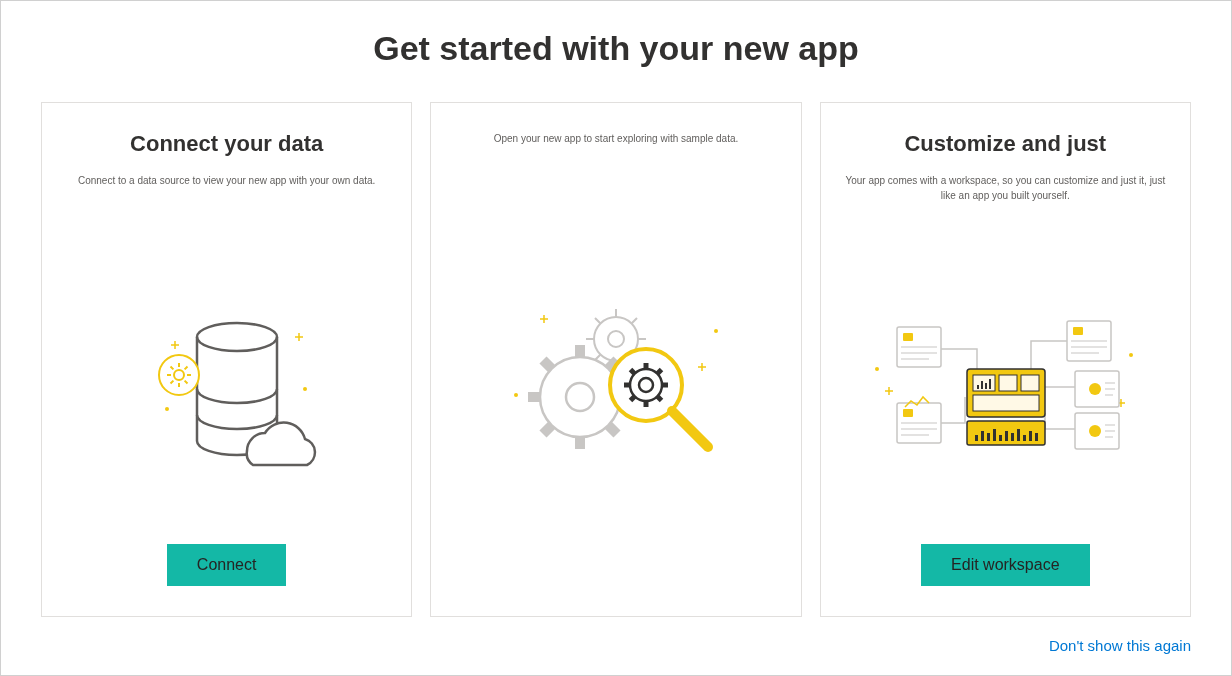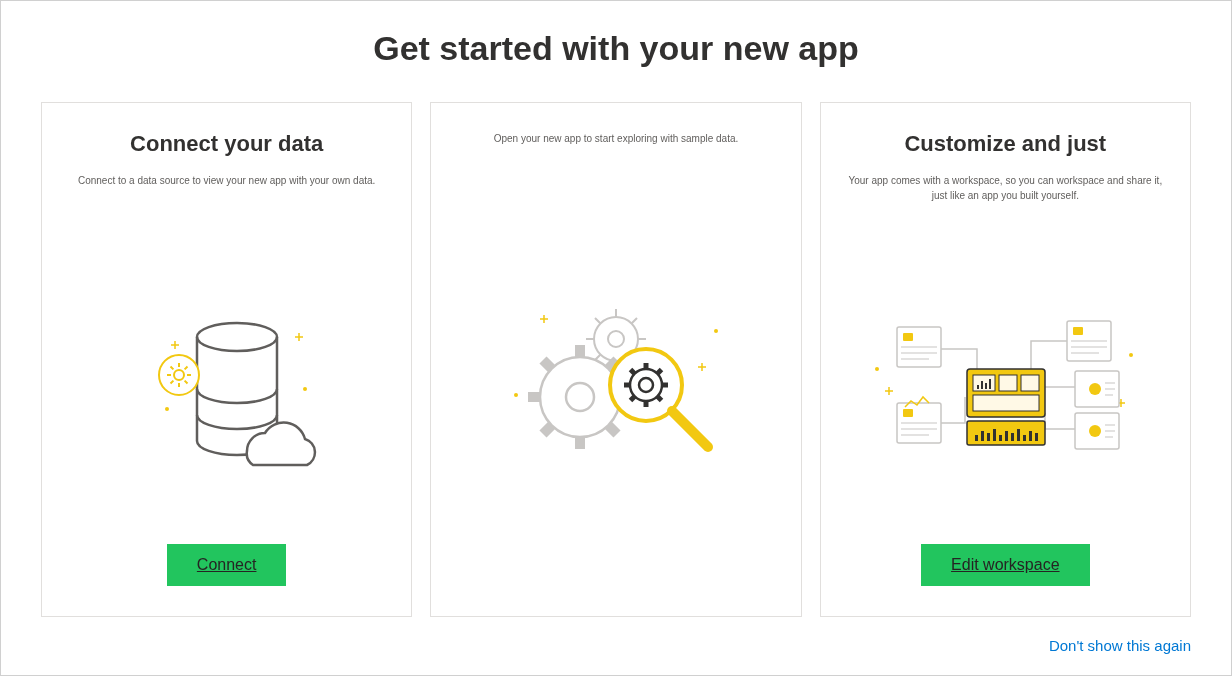--- a/index.html
+++ b/index.html
@@ -65,29 +65,28 @@
     }
     .card-illustration {
       flex: 1;
       display: flex;
       align-items: center;
       justify-content: center;
       margin-bottom: 18px;
       width: 100%;
     }
     .btn {
-      background: #22c55e;
+      background: #14b8a6;
       color: #252423;
       border: none;
       font-size: 16px;
       font-weight: 400;
       padding: 12px 30px;
       cursor: pointer;
       font-family: inherit;
-      text-decoration: underline;
     }
     .footer {
       text-align: right;
       margin-top: 20px;
     }
     .dont-show {
       color: #0078d4;
       font-size: 15px;
       text-decoration: none;
       cursor: pointer;
@@ -191,21 +190,21 @@
             <path d="M-15.5 15.5 L-11.3 11.3"></path>
             <path d="M15.5 -15.5 L11.3 -11.3"></path>
           </g>
         </g>
       </svg>
     </div>
   </div>
 
   <div class="card">
     <h2 class="card-title">Customize and just</h2>
-    <p class="card-desc">Your app comes with a workspace, so you can workspace and share it, just like an app you built yourself.</p>
+    <p class="card-desc">Your app comes with a workspace, so you can customize and just it, just like an app you built yourself.</p>
     <div class="card-illustration">
       <svg width="280" height="150" viewBox="0 0 280 150">
 
         <g stroke="#f2c811" stroke-width="1.5" fill="none">
           <path d="M24 84 L24 76 M20 80 L28 80"></path>
           <circle cx="12" cy="58" r="2" fill="#f2c811" stroke="none"></circle>
           <circle cx="266" cy="44" r="2" fill="#f2c811" stroke="none"></circle>
           <path d="M256 96 L256 88 M252 92 L260 92"></path>
         </g>
 

